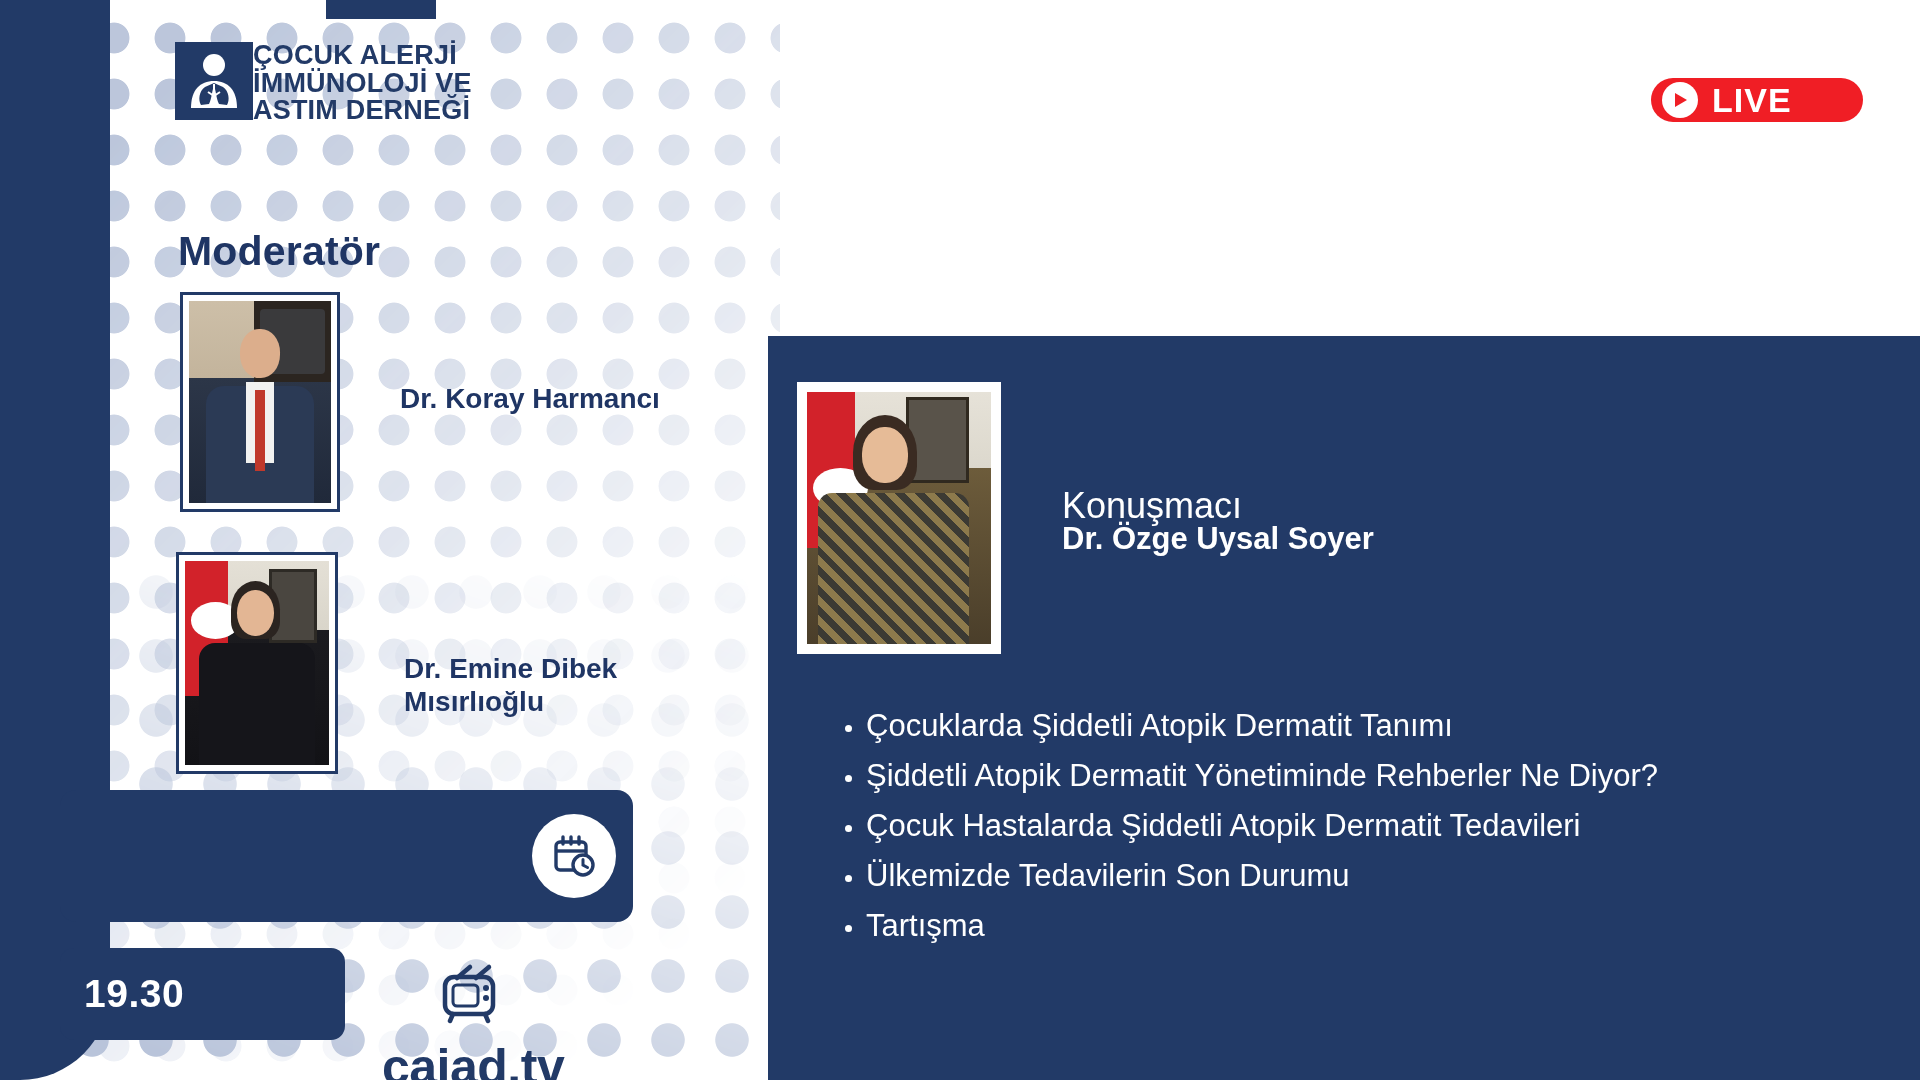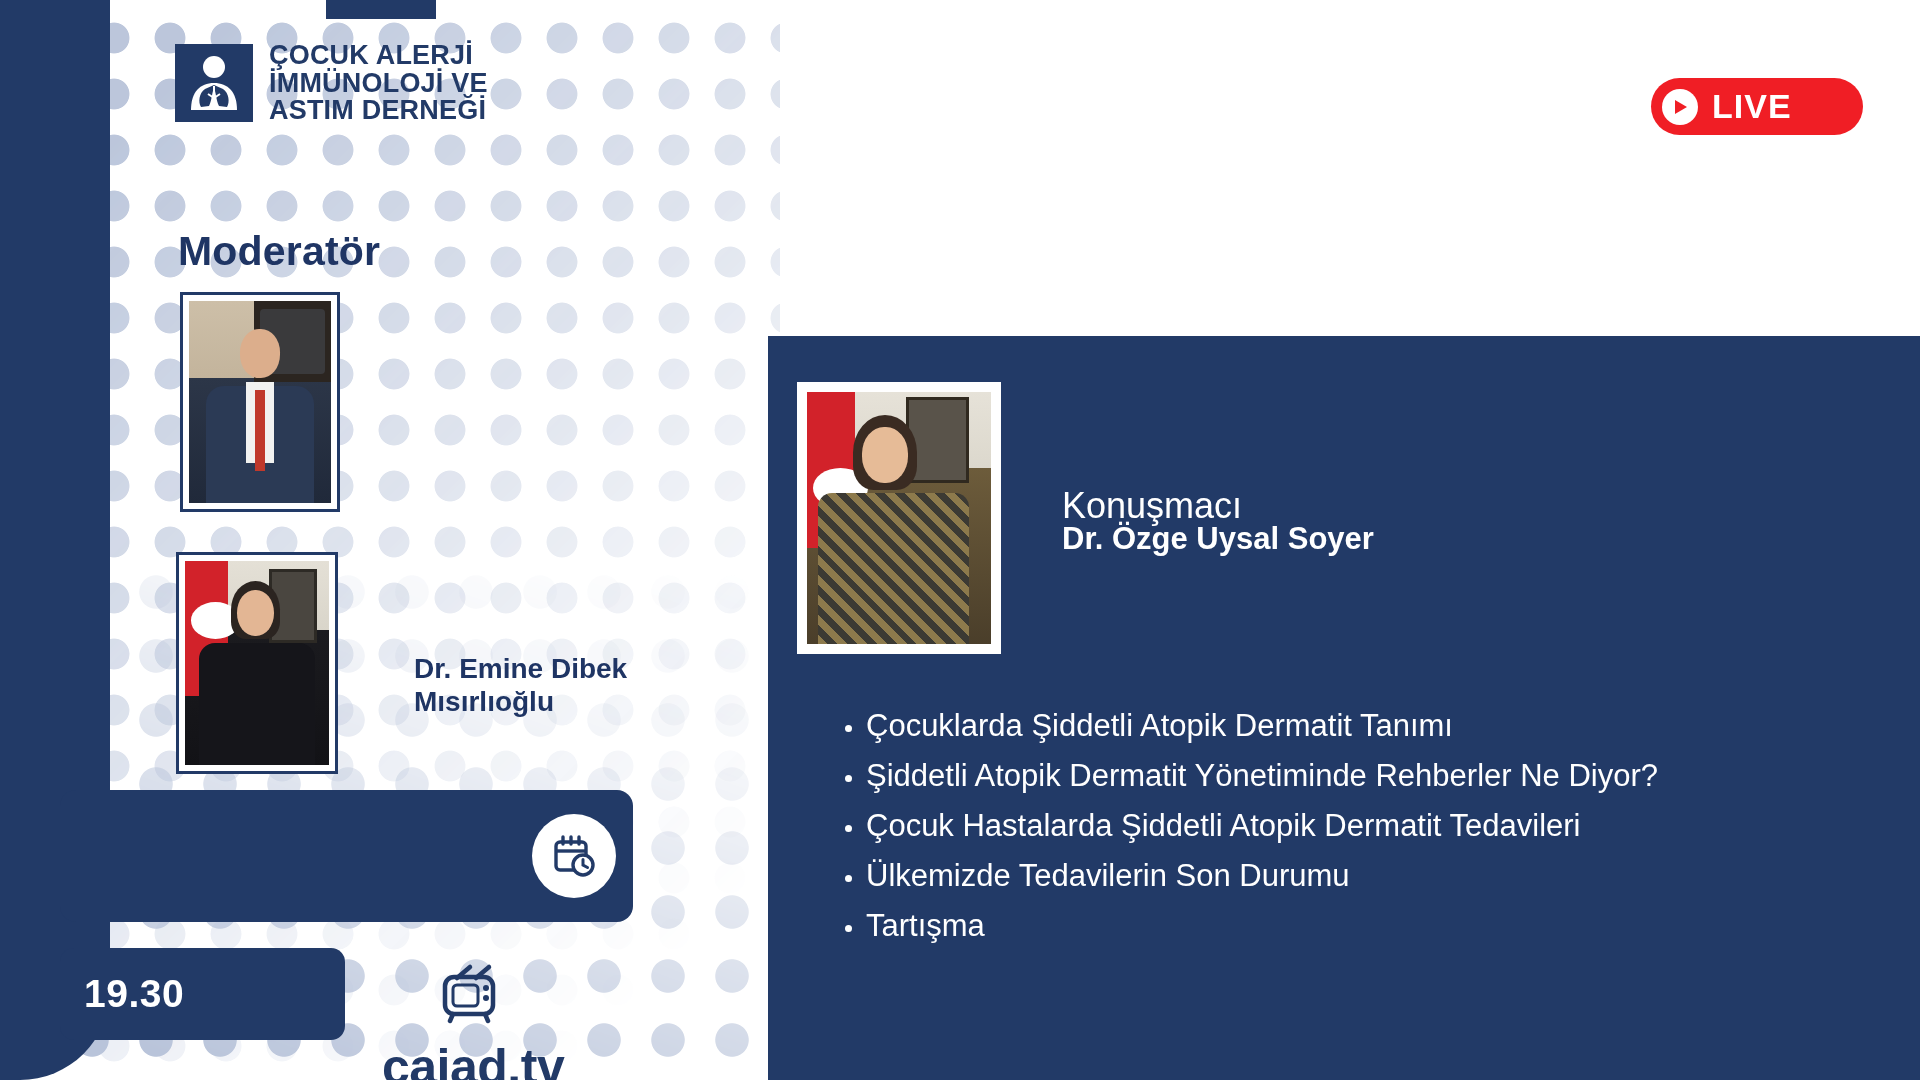--- a/index.html
+++ b/index.html
@@ -34,21 +34,21 @@
     position:absolute;left:0;top:0;width:110px;height:1080px;
     background:#223A67;
     border-bottom-right-radius:90px;
     border-top-right-radius:0;
   }
   .toptab{
     position:absolute;left:326px;top:0;width:110px;height:19px;background:#223A67;
   }
 
   
-  .logo{position:absolute;left:175px;top:42px;display:flex;align-items:center;gap:16px;}
+  .logo{position:absolute;left:175px;top:42px;display:flex;align-items:flex-start;}
   .logo-mark{
     width:78px;height:78px;background:#223A67;flex:0 0 auto;position:relative;
   }
   .logo-text{
     color:#223A67;font-weight:bold;line-height:1.02;font-size:27px;
     letter-spacing:.2px;font-family:"Liberation Sans", sans-serif;
     text-transform:uppercase;white-space:pre-line;
   }
 
   
@@ -63,21 +63,21 @@
   .frame .photo{width:100%;height:100%;display:block;position:relative;overflow:hidden;}
 
   .mod1-frame{left:180px;top:292px;width:160px;height:220px;}
   .mod2-frame{left:176px;top:552px;width:162px;height:222px;}
   .spk-frame{left:797px;top:382px;width:204px;height:272px;border:3px solid #ffffff;padding:7px;background:#ffffff;}
 
   .mod-name{
     position:absolute;color:#1F3564;font-size:28px;font-weight:bold;line-height:1.18;
   }
   .mod1-name{left:400px;top:382px;width:280px;}
-  .mod2-name{left:404px;top:652px;width:300px;margin-left:10px;}
+  .mod2-name{left:404px;top:652px;width:300px;}
 
   
   .date-chip{
     position:absolute;left:60px;top:790px;width:573px;height:132px;
     background:#223A67;border-radius:16px;
     display:flex;align-items:center;
   }
   .date-chip .txt{
     color:#ffffff;font-size:46px;font-weight:bold;line-height:1.08;margin-left:22px;
     letter-spacing:.5px;white-space:pre-line;
@@ -97,21 +97,21 @@
   }
   .tv-handle{color:#223A67;font-size:50px;font-weight:bold;letter-spacing:-.5px;}
 
   
   .title{
     position:absolute;left:760px;top:78px;width:880px;
     color:#1F3564;font-size:50px;font-weight:bold;line-height:1.17;letter-spacing:-.3px;
     white-space:pre-line;
   }
   .live{
-    position:absolute;left:1651px;top:78px;width:212px;height:57px;
+    position:absolute;left:1651px;top:78px;width:212px;height:44px;
     background:#F01E25;border-radius:30px;display:flex;align-items:center;gap:14px;
     padding-left:11px;box-sizing:border-box;
   }
   .live-play{
     width:36px;height:36px;border-radius:50%;background:#ffffff;flex:0 0 auto;
     display:flex;align-items:center;justify-content:center;
   }
   .live-label{color:#ffffff;font-size:34px;font-weight:bold;letter-spacing:1px;}
 
   .bluepanel{
@@ -190,20 +190,22 @@
       <div class="ph p-koray">
           <div class="wall"></div>
           <div class="chair"></div>
           <div class="head"></div>
           <div class="suit"></div>
           <div class="shirt"></div>
           <div class="tie"></div>
         </div>
     </div>
   </div>
+  <div class="mod-name mod1-name">Dr. Koray
+Harmancı</div>
 
   <div class="frame mod2-frame">
     <div class="photo">
       <div class="ph p-emine">
           <div class="flag"></div>
           <div class="flagstar"></div>
           <div class="portrait"></div>
           <div class="hair"></div>
           <div class="head"></div>
           <div class="jacket"></div>

